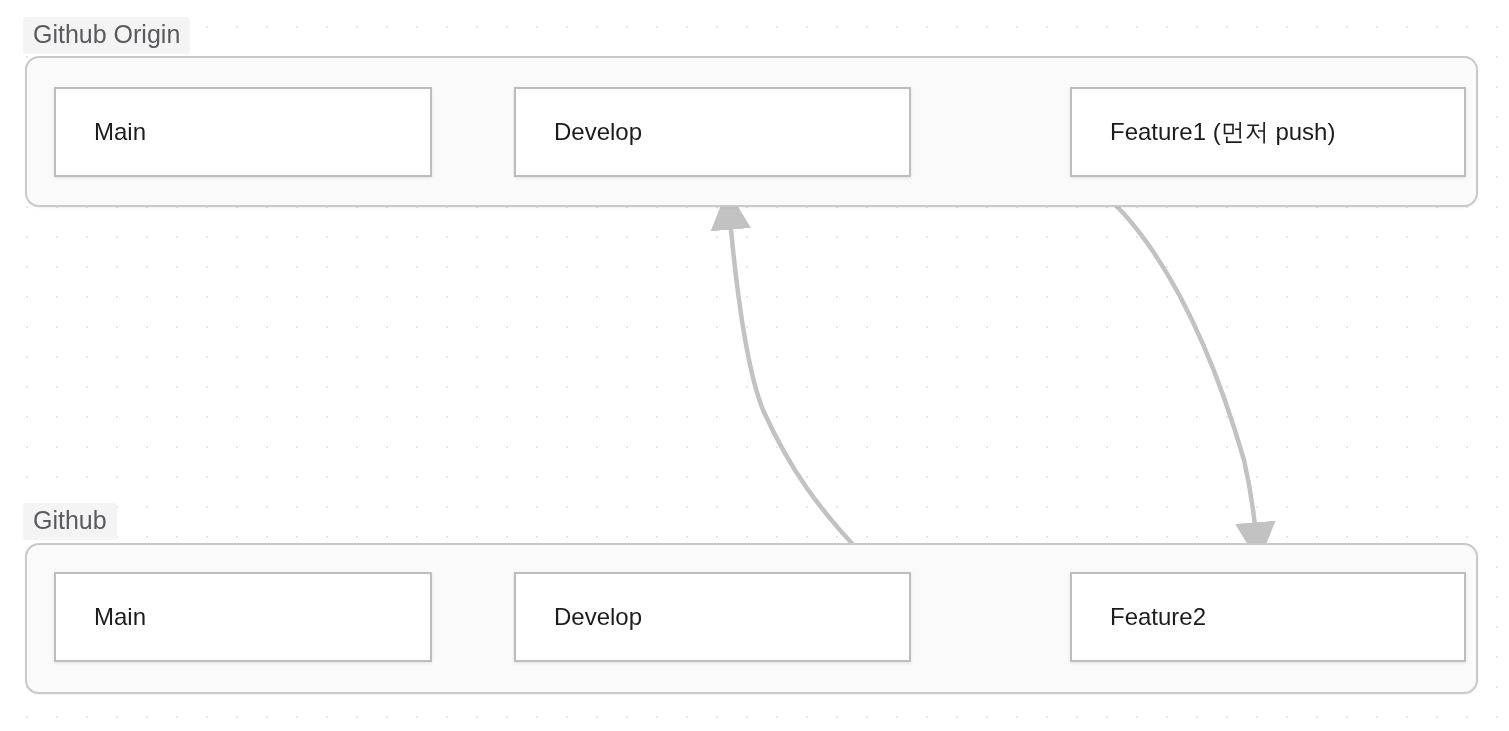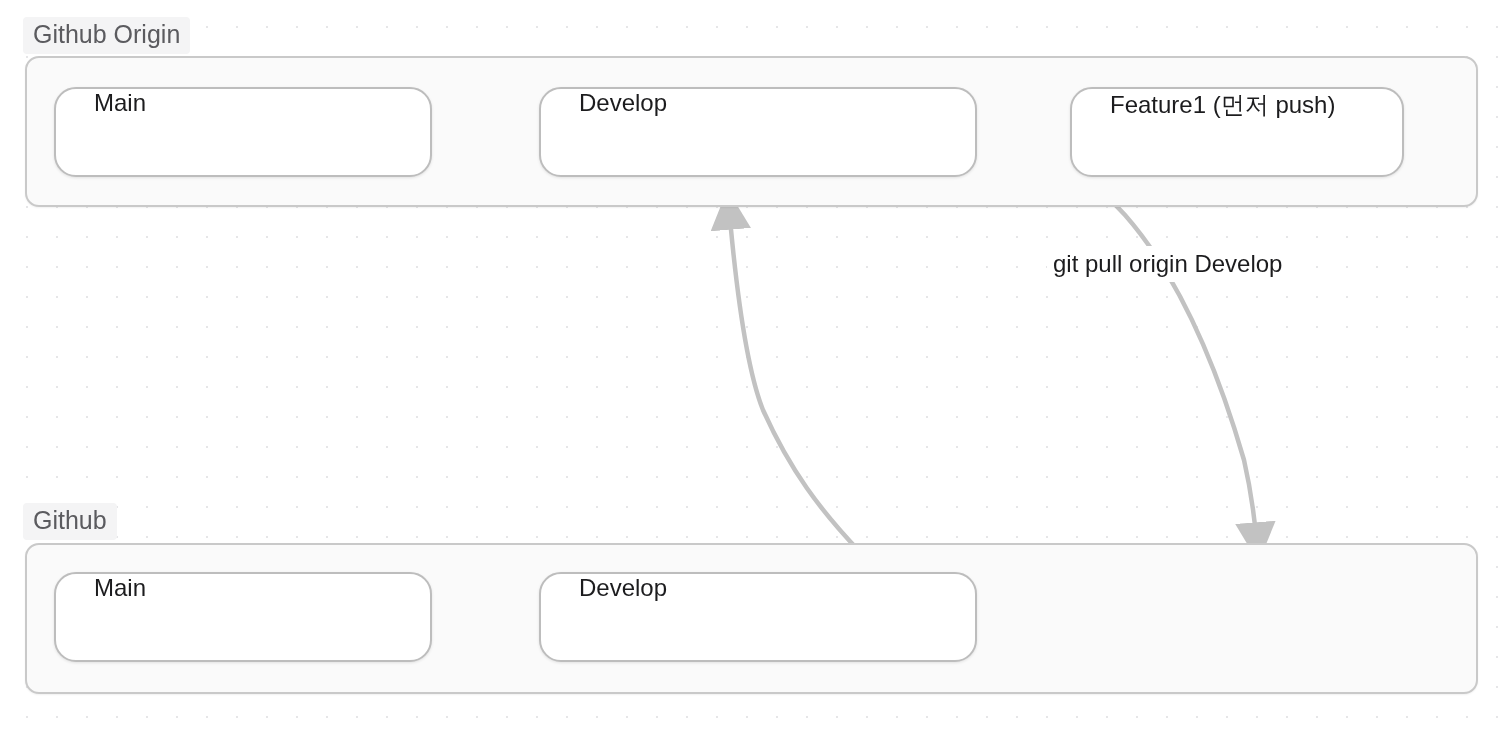--- a/index.html
+++ b/index.html
@@ -49,35 +49,35 @@
   }
   #label-origin { left: 23px; top: 17px; }
   #label-local  { left: 23px; top: 503px; }
 
   
   .node {
     position: absolute;
     height: 90px;
     background: #ffffff;
     border: 2px solid #bdbdbd;
-    border-radius: 22px;
+    border-radius: 0;
     box-shadow: 0 1px 3px rgba(0,0,0,0.10);
     display: flex;
-    align-items: flex-start;
+    align-items: center;
     z-index: 3;
   }
   .node .node-label {
     font-size: 24px;
     color: #1c1c1e;
     padding-left: 38px;
     white-space: nowrap;
   }
   .n-col1 { left: 54px;   width: 378px; }
-  .n-col2 { left: 539px;  width: 438px; }
-  .n-col3 { left: 1070px; width: 334px; }
+  .n-col2 { left: 514px;  width: 397px; }
+  .n-col3 { left: 1070px; width: 396px; }
   .r-top    { top: 87px; }
   .r-bottom { top: 572px; }
 
   
   .edge-label {
     position: absolute;
     font-size: 24px;
     color: #1c1c1e;
     background: #ffffff;
     text-align: center;
@@ -135,19 +135,19 @@
   <div class="group" id="group-local"></div>
 
   <div class="node n-col1 r-bottom">
     <span class="node-label">Main</span>
   </div>
 
   <div class="node n-col2 r-bottom">
     <span class="node-label">Develop</span>
   </div>
 
+  <div class="node n-col3 r-bottom">
+    <span class="node-label">Feature2</span>
+  </div>
 
-  <div class="edge-label" id="edge-label-pull">
-    <span>git pull origin Develop</span>
-  </div>
 
 
 </div>
 
 </body></html>

